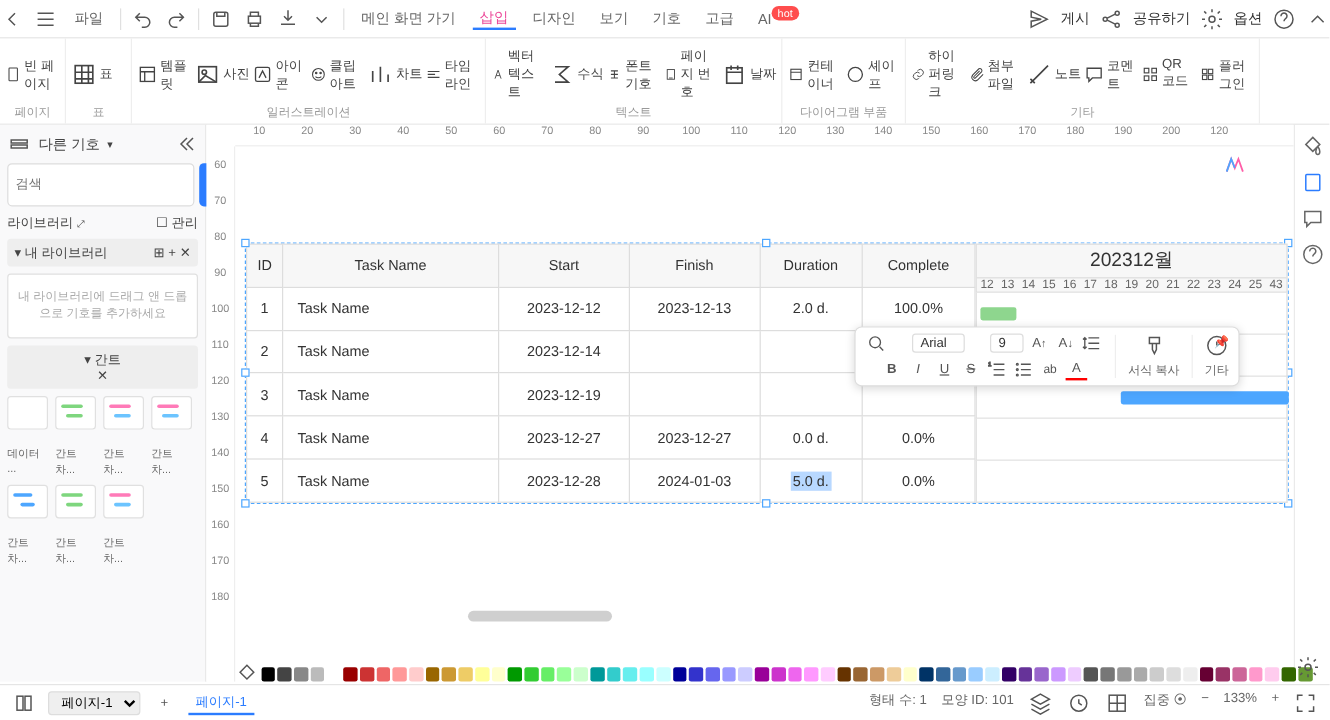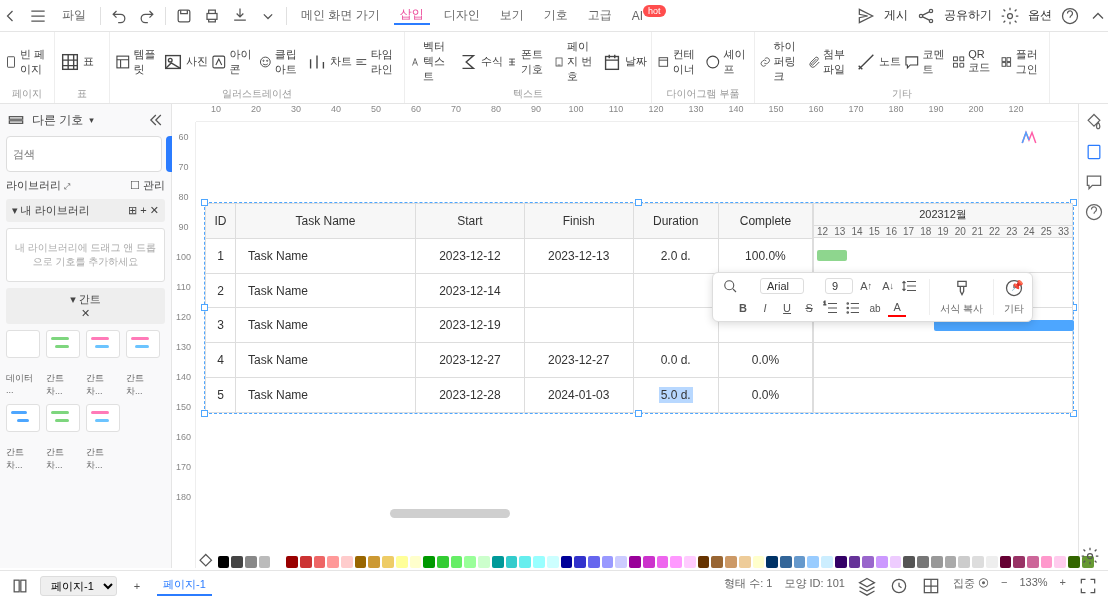--- a/index.html
+++ b/index.html
@@ -48,21 +48,21 @@
 .h-tl{top:-4px;left:-4px;}.h-tr{top:-4px;right:-4px;}.h-bl{bottom:-4px;left:-4px;}.h-br{bottom:-4px;right:-4px;}
 .h-tc{top:-4px;left:50%;margin-left:-4px;}.h-bc{bottom:-4px;left:50%;margin-left:-4px;}
 .h-ml{top:50%;left:-4px;margin-top:-4px;}.h-mr{top:50%;right:-4px;margin-top:-4px;}
 .gtable{width:100%;border-collapse:collapse;font-size:12px;}
 .gtable th,.gtable td{border:1px solid #ddd;padding:8px 6px;text-align:center;background:#fff;}
 .gtable th{background:#f7f7f7;font-weight:500;}
 .gtable td.tn{text-align:left;padding-left:12px;}
 .sel{background:#b8d8ff;padding:1px 2px;}
 .tlcol{width:260px;position:relative;}
 .tlhdr{background:#f7f7f7;border:1px solid #ddd;}
-.monthrow{text-align:center;font-size:11px;border-bottom:1px solid #ddd;padding:3px;}
+.monthrow{text-align:center;font-size:16px;border-bottom:1px solid #ddd;padding:3px;}
 .daysrow{display:flex;font-size:10px;}
 .daysrow span{flex:1;text-align:center;color:#666;}
 .barrow{height:35px;border:1px solid #ddd;border-top:none;position:relative;background:#fff;}
 .bar{position:absolute;top:12px;height:11px;border-radius:2px;}
 .bg1{background:#8ed68e;}.bg2{background:#4da6ff;}
 .float-toolbar{position:absolute;top:168px;left:540px;background:#fff;border:1px solid #ddd;border-radius:6px;box-shadow:0 2px 8px rgba(0,0,0,.15);display:flex;padding:4px;gap:6px;align-items:center;font-size:11px;}
 .ft-sec{display:flex;flex-direction:column;align-items:center;gap:4px;padding:0 4px;}
 .ft-row{display:flex;gap:4px;align-items:center;}
 .ft-row .ico{width:18px;height:18px;}
 .ft-sep{width:1px;height:36px;background:#eee;}
@@ -534,21 +534,21 @@
                   <span>16</span>
                   <span>17</span>
                   <span>18</span>
                   <span>19</span>
                   <span>20</span>
                   <span>21</span>
                   <span>22</span>
                   <span>23</span>
                   <span>24</span>
                   <span>25</span>
-                  <span>33</span>
+                  <span>43</span>
                 </div>
             </div>
             <div class="barrow">
                 <div class="bar bg1" style="left:3px;width:30px"></div>
               </div>
             <div class="barrow">
                 <div class="bar bg1" style="left:36px;width:75px"></div>
                 <div class="bar bg2" style="left:111px;width:50px"></div>
               </div>
             <div class="barrow">

